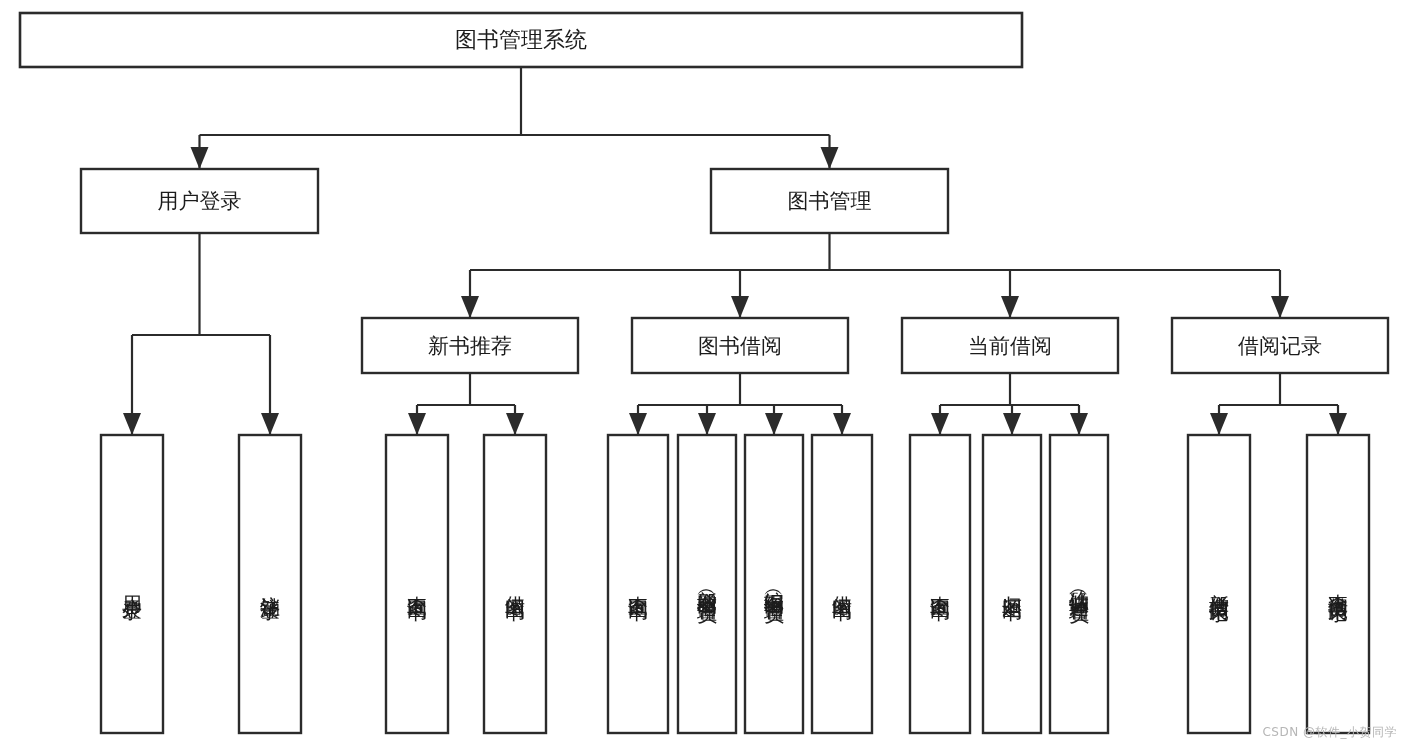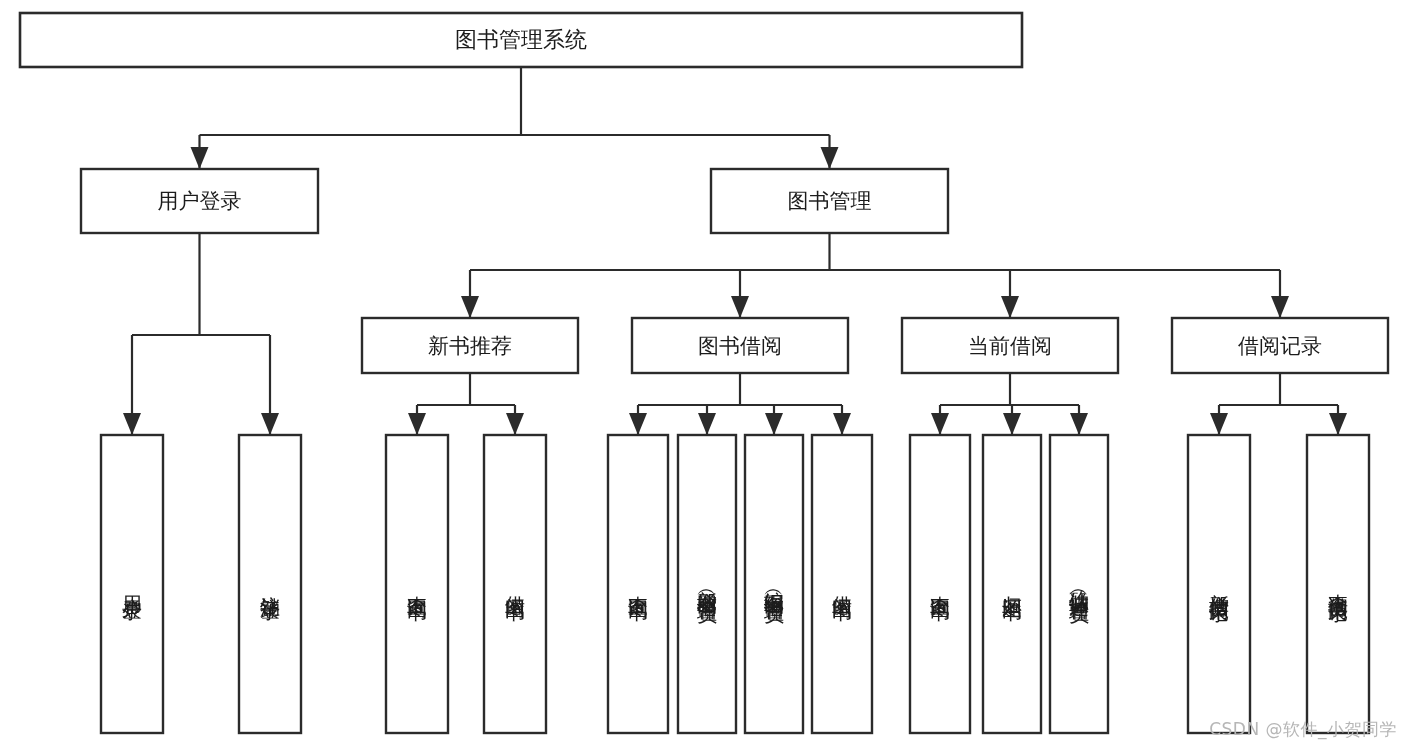--- a/index.html
+++ b/index.html
@@ -74,21 +74,21 @@
     line-height: 1.05;
     letter-spacing: 2px;
     color: #1c1c1c;
     white-space: nowrap;
   }
   .watermark {
     position: absolute;
     right: 8px;
     bottom: 6px;
     font-family: "DejaVu Sans", "Liberation Sans", sans-serif;
-    font-size: 17px;
+    font-size: 12px;
     color: #b6b6b6;
     letter-spacing: 0.5px;
     white-space: nowrap;
   }
 </style>
 </head>
 <body>
 
 <div id="diagram-root">
   <svg class="diagram-canvas" viewBox="0 0 1405 747" xmlns="http://www.w3.org/2000/svg">

